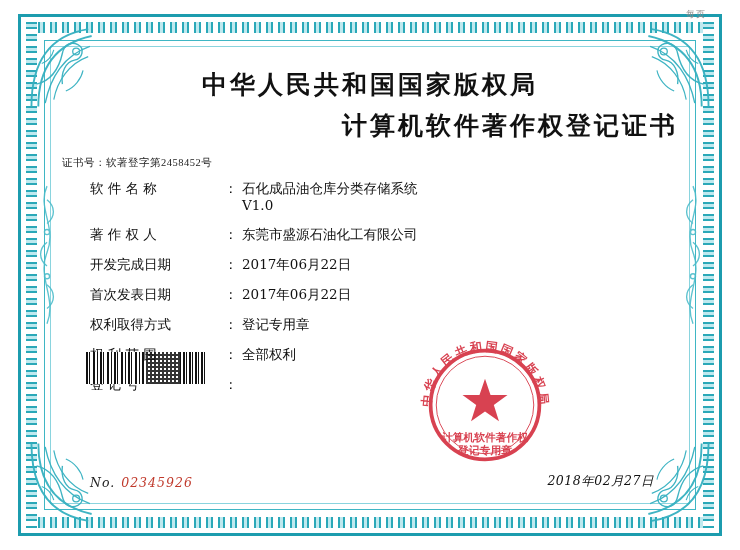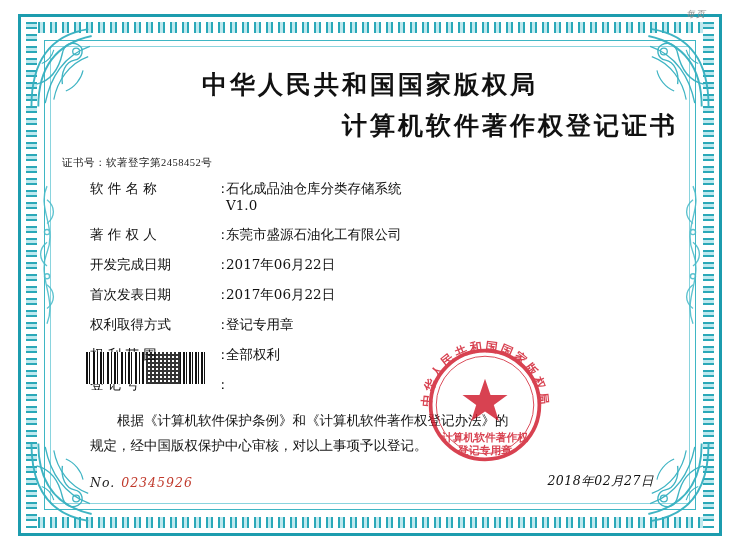--- a/index.html
+++ b/index.html
@@ -110,21 +110,20 @@
     bottom: 52px;
   }
 
   .top-note {
     position: absolute;
     right: -28px;
     top: -44px;
     font-size: 9px;
     color: #8a8a8a;
     letter-spacing: 1px;
-    font-style: italic;
   }
 
   .title-main {
     text-align: center;
     font-family: "DejaVu Serif", "Liberation Serif", serif;
     font-size: 25px;
     font-weight: bold;
     letter-spacing: 3px;
     color: #111;
     margin-top: 16px;
@@ -151,20 +150,21 @@
     margin-top: 10px;
     padding-left: 28px;
     padding-right: 20px;
   }
   .field-row {
     display: flex;
     align-items: flex-start;
     margin-bottom: 12px;
     font-size: 13.5px;
     color: #111;
+    gap: 8px;
   }
   .field-label {
     width: 126px;
     flex: 0 0 126px;
     letter-spacing: 0px;
     white-space: pre;
     font-family: "DejaVu Serif", "Liberation Serif", serif;
   }
   .field-colon {
     width: 10px;
@@ -393,24 +393,20 @@
         <div class="field-value">全部权利</div>
       </div>
 
       <div class="field-row">
         <div class="field-label">登 记 号</div>
         <div class="field-colon">：</div>
       </div>
 
     </div>
 
-    <div class="paragraph">
-      <span class="indent"></span><span>根据《计算机软件保护条例》和《计算机软件著作权登记办法》的</span><br>
-      <span>规定，经中国版权保护中心审核，对以上事项予以登记。</span>
-    </div>
 
     <div class="footer">
       <div class="no">
         <span class="label">No.</span><span>02345926</span>
       </div>
       <div class="date">2018年02月27日</div>
     </div>
 
   </div>
 

